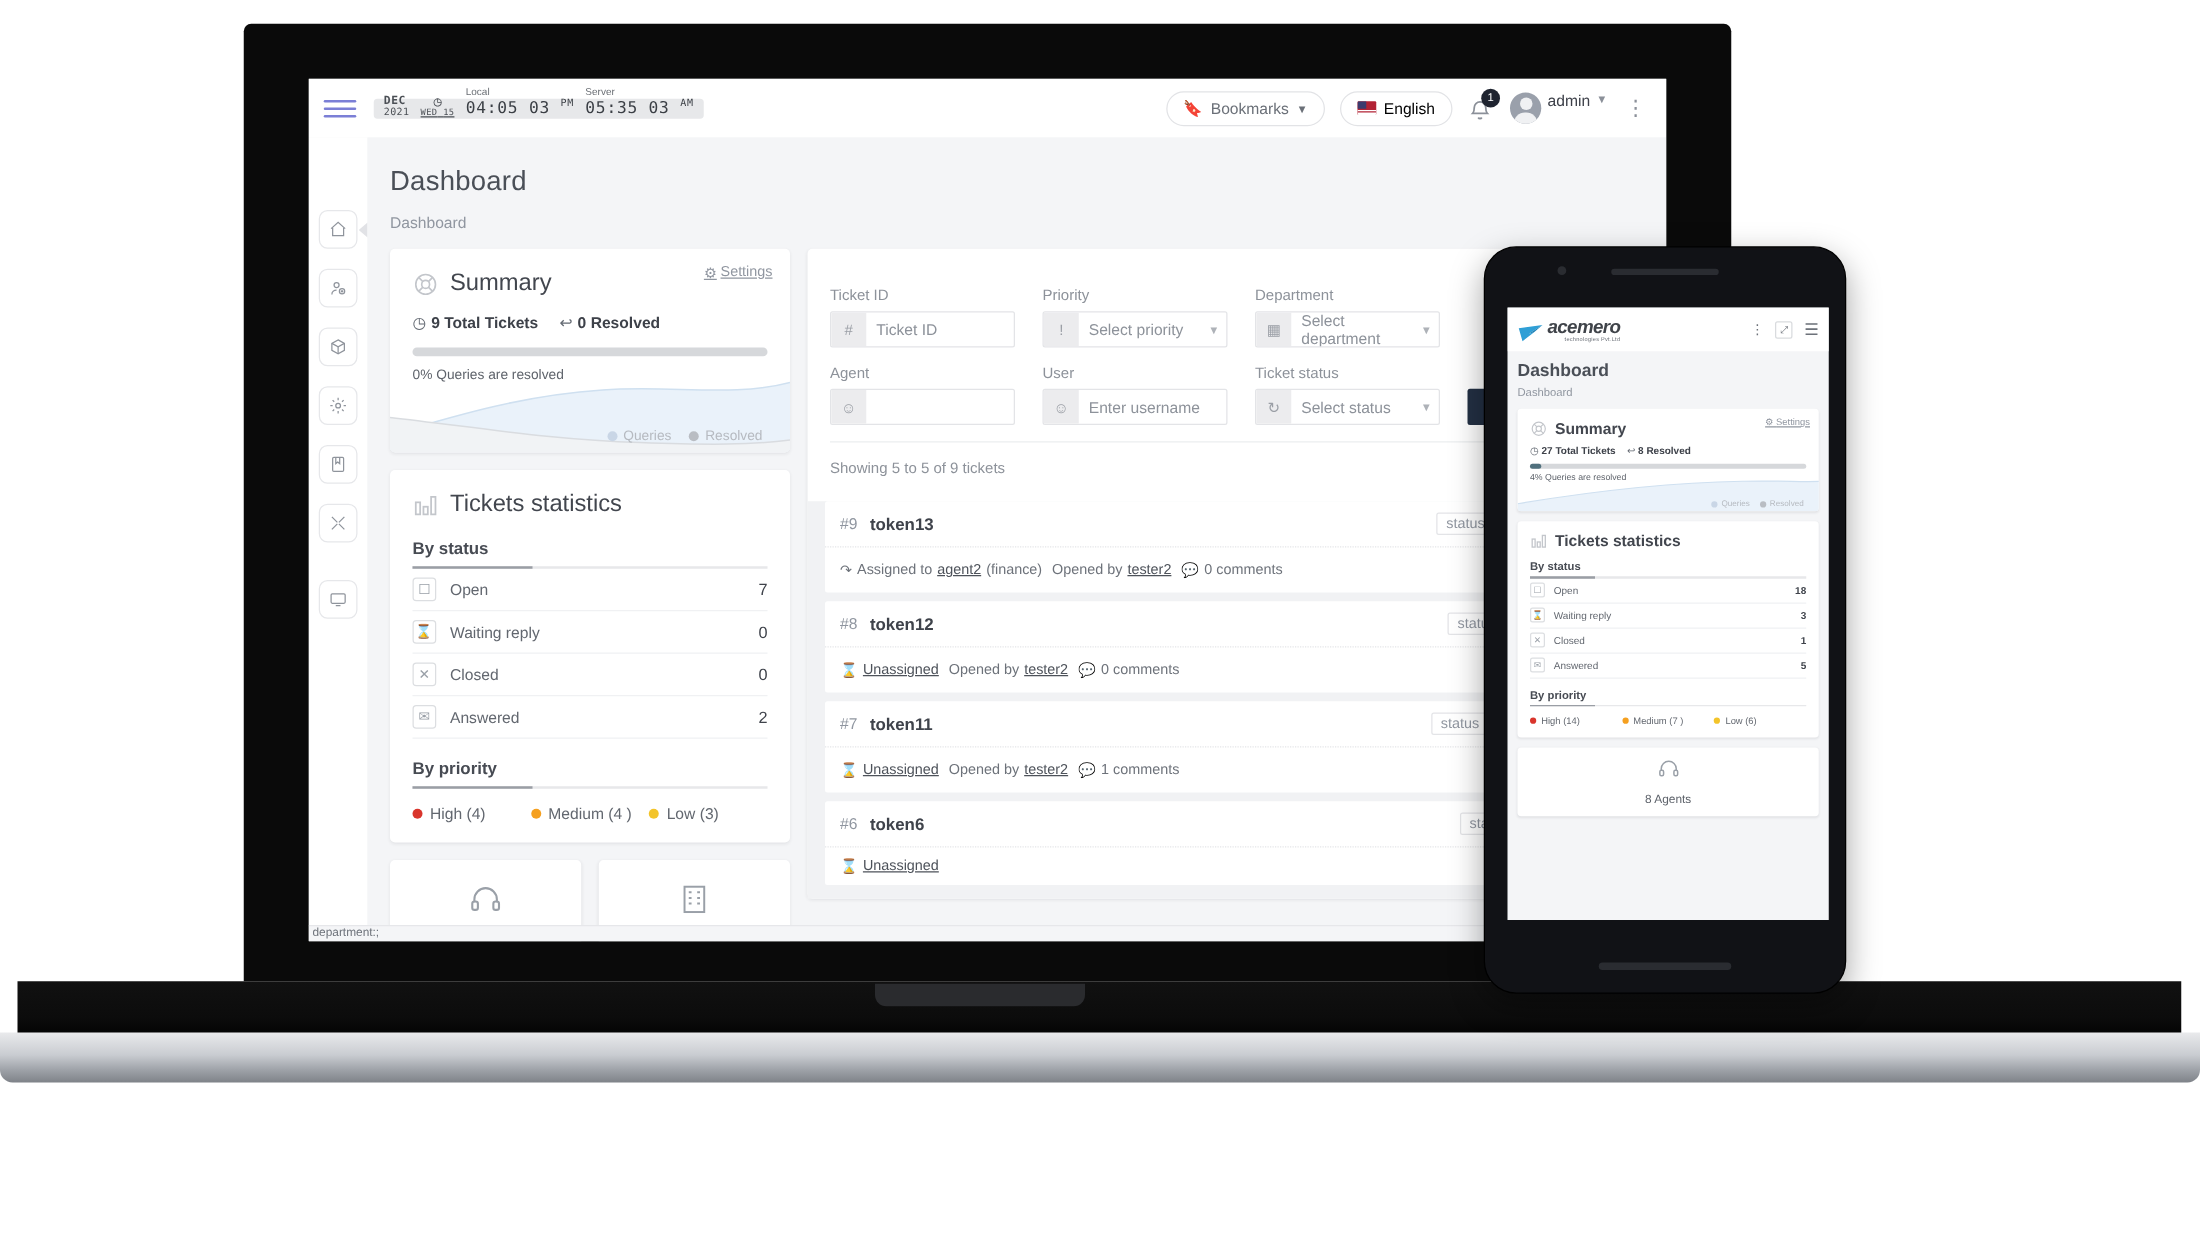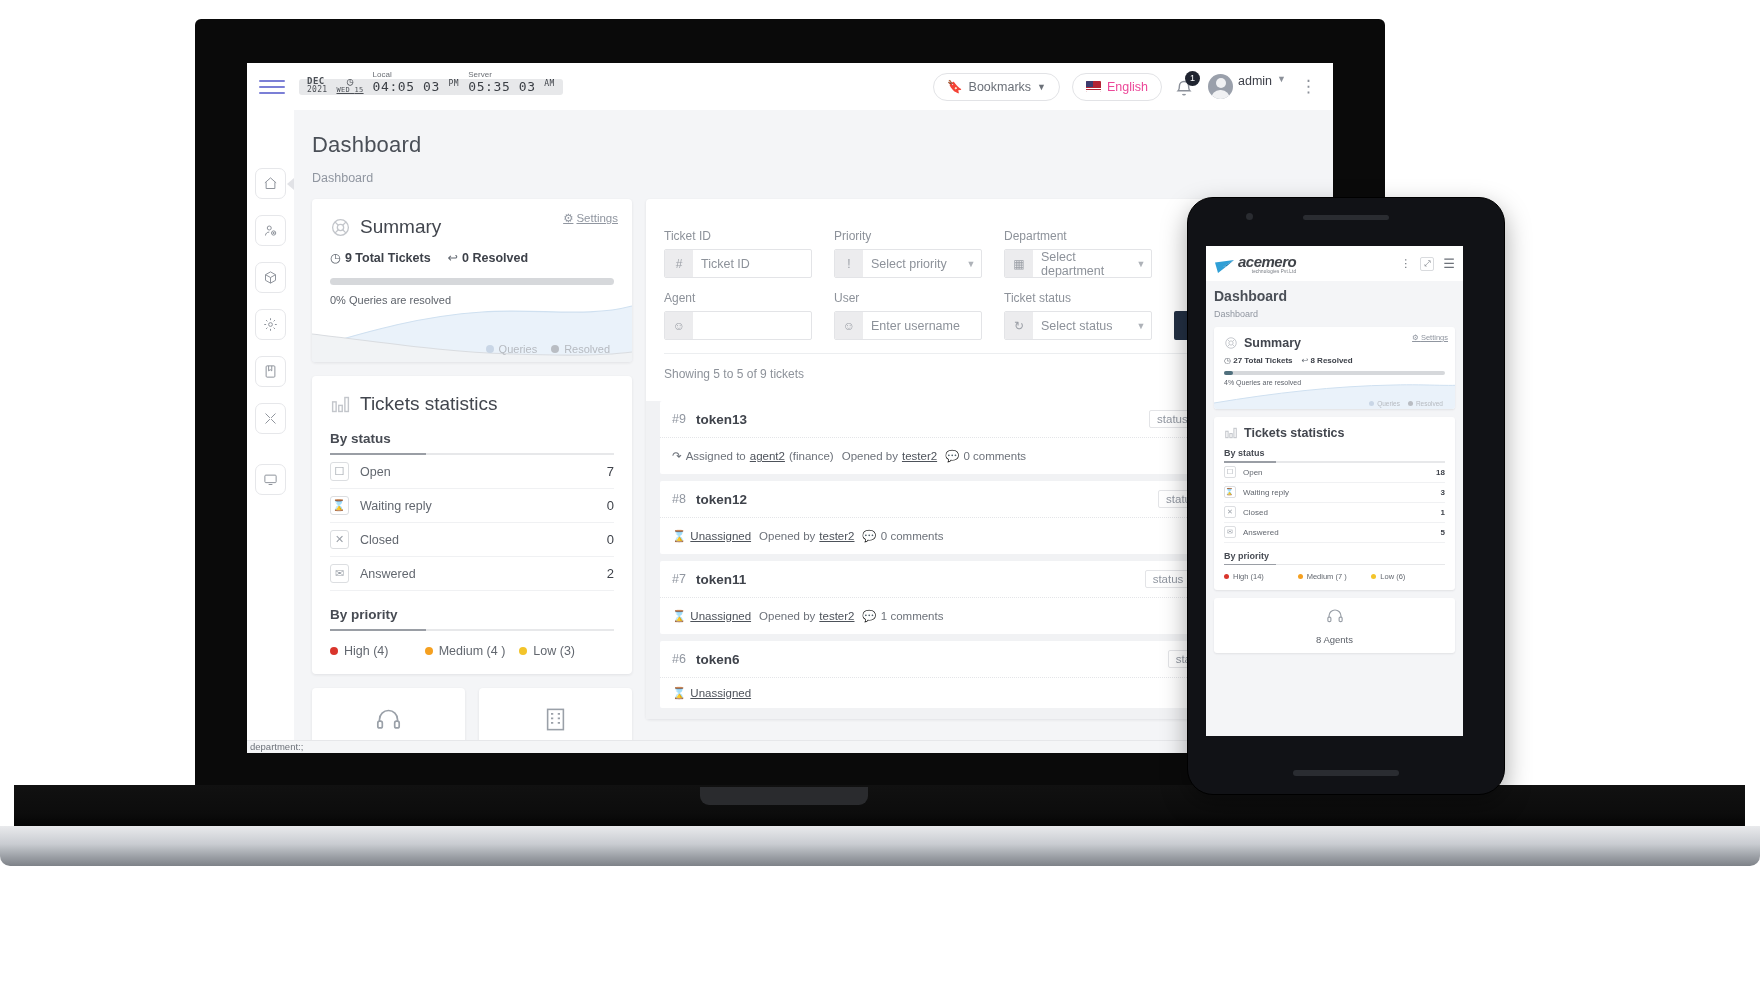--- a/index.html
+++ b/index.html
@@ -66,21 +66,21 @@
   .clk-col .lbl { font-size:8px; color:#6a6e74; font-family:"Liberation Sans",sans-serif;}
   .clk-col .val { font-size:13px; letter-spacing:.6px; }
   .clk-col .val sup { font-size:8px; }
 
   .top-right { margin-left:auto; display:flex; align-items:center; gap:12px; padding-right:14px; }
   .pill {
     border:1px solid #e2e3e6; border-radius:18px; height:28px;
     display:flex; align-items:center; gap:6px; padding:0 13px;
     font-size:12.5px; color:#6b7078; background:#fff; cursor:pointer;
   }
-  .pill.lang { color:#ec4899; font-weight:400; }
+  .pill.lang { color:#000000; font-weight:400; }
   .flag { width:15px; height:11px; border-radius:1px; overflow:hidden; position:relative; background:#b22234; flex:none;}
   .flag .canton { position:absolute; left:0; top:0; width:7px; height:6px; background:#3c3b6e;}
   .flag .s1,.flag .s2 { position:absolute; left:0; width:15px; height:1.4px; background:#fff;}
   .flag .s1 { top:7px; } .flag .s2 { top:9.3px; }
   .bell { position:relative; width:22px; height:24px; cursor:pointer; }
   .bell svg { position:absolute; left:0; top:4px; }
   .bell .badge {
     position:absolute; right:-4px; top:-4px; width:15px; height:15px; border-radius:50%;
     background:#1f2430; color:#fff; font-size:9px; display:flex; align-items:center; justify-content:center;
   }
@@ -190,21 +190,21 @@
   .t-bot .seg { display:flex; align-items:center; gap:4px; }
   .t-actions { margin-left:auto; display:flex; gap:5px; }
   .tact { width:20px; height:20px; border:1px solid #e3e4e7; border-radius:2px; display:flex; align-items:center; justify-content:center; color:#a9adb4; font-size:10px; cursor:pointer;}
 
   .watermark { position:absolute; right:22px; bottom:24px; text-align:center; color:#b8bcc2; }
   .wm1 { font-size:20px; } .wm2 { font-size:13px; margin-top:4px;}
   .statusbar { position:absolute; left:0; bottom:0; width:100%; height:13px; background:#f4f5f7; border-top:1px solid #e6e7ea; font-size:9.5px; color:#6d727a; padding-left:3px; }
 
   
   .phone {
-    position:absolute; left:1187px; top:197px; width:318px; height:598px;
+    position:absolute; left:1187px; top:197px; width:290px; height:598px;
     background:#111216; border-radius:26px; box-shadow:0 10px 26px rgba(0,0,0,.35);
     border:1px solid #000;
   }
   .phone-spk { position:absolute; left:50%; transform:translateX(-50%); top:17px; width:86px; height:5px; border-radius:3px; background:#2a2c31;}
   .phone-cam { position:absolute; left:58px; top:15px; width:7px; height:7px; border-radius:50%; background:#2a2c31;}
   .phone-screen { position:absolute; left:18px; top:48px; width:257px; height:490px; background:#f4f5f7; overflow:hidden;}
   .phone-chin { position:absolute; left:50%; transform:translateX(-50%); bottom:18px; width:106px; height:6px; border-radius:3px; background:#2a2c31;}
 
   .m-top { height:35px; background:#fff; display:flex; align-items:center; padding:0 8px; }
   .logo { display:flex; align-items:flex-end; gap:2px; }

